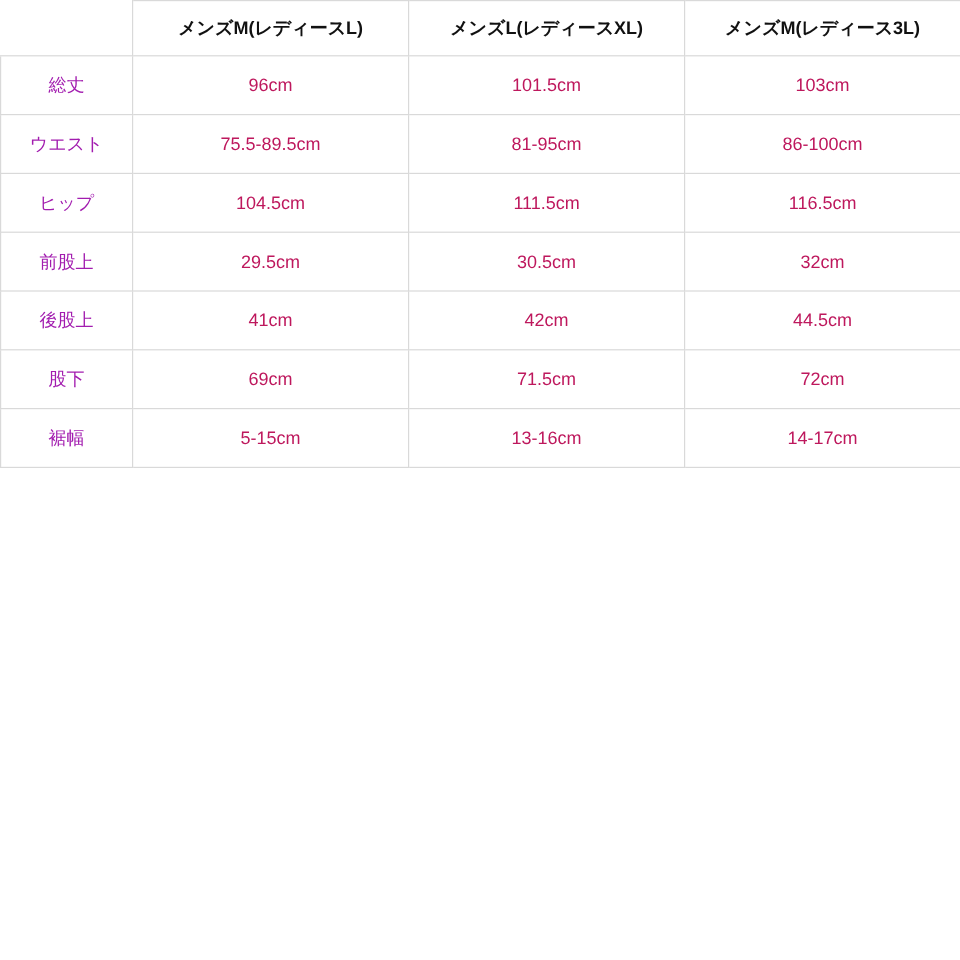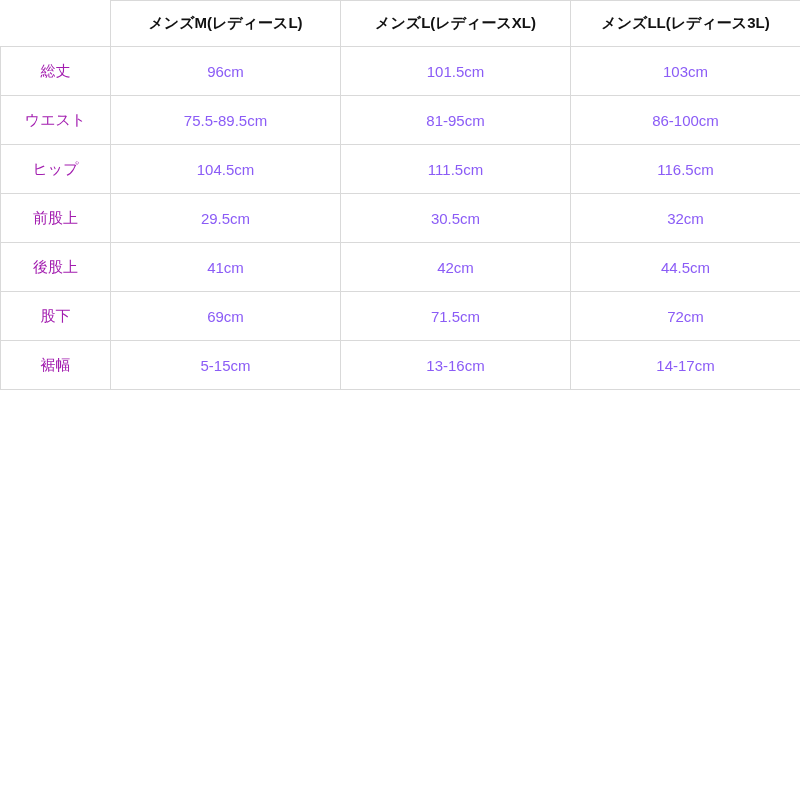--- a/index.html
+++ b/index.html
@@ -30,21 +30,21 @@
   table.size-table col.c-size  { width: 230px; }
   table.size-table th,
   table.size-table td {
     border: 1px solid #d9d9d9;
     padding: 0;
     margin: 0;
     text-align: center;
     vertical-align: middle;
     font-size: 15px;
     font-weight: normal;
-    color: #8b5cf6;
+    color: #be185d;
     height: 49px;
     box-sizing: border-box;
   }
   table.size-table thead th {
     height: 46px;
     font-weight: bold;
     font-size: 15px;
     color: #111111;
     background: #ffffff;
   }
@@ -76,21 +76,21 @@
       <col class="c-label">
       <col class="c-size">
       <col class="c-size">
       <col class="c-size">
     </colgroup>
     <thead>
       <tr>
         <th class="corner"></th>
         <th>メンズM(レディースL)</th>
         <th>メンズL(レディースXL)</th>
-        <th>メンズLL(レディース3L)</th>
+        <th>メンズM(レディース3L)</th>
       </tr>
     </thead>
     <tbody>
       <tr>
         <th class="row-label">総丈</th>
         <td>96cm</td>
         <td>101.5cm</td>
         <td>103cm</td>
       </tr>
       <tr>

